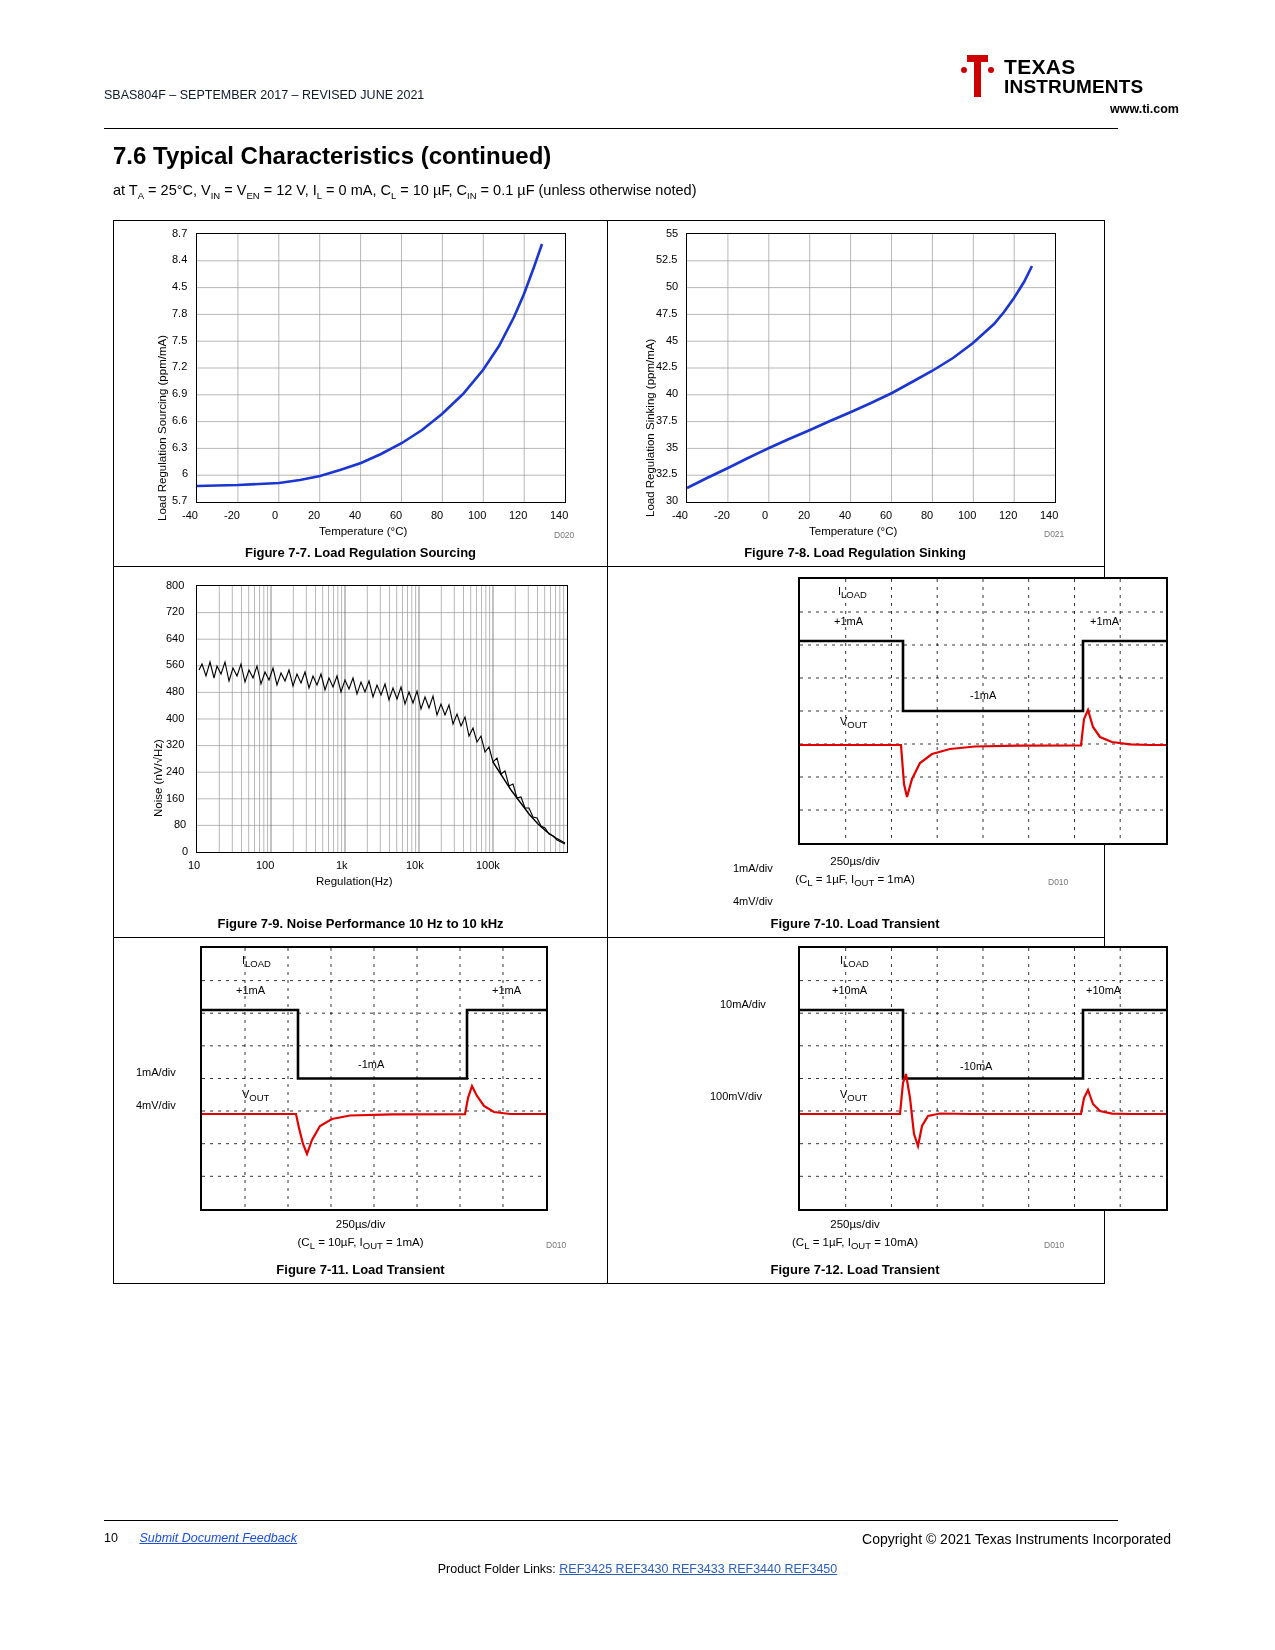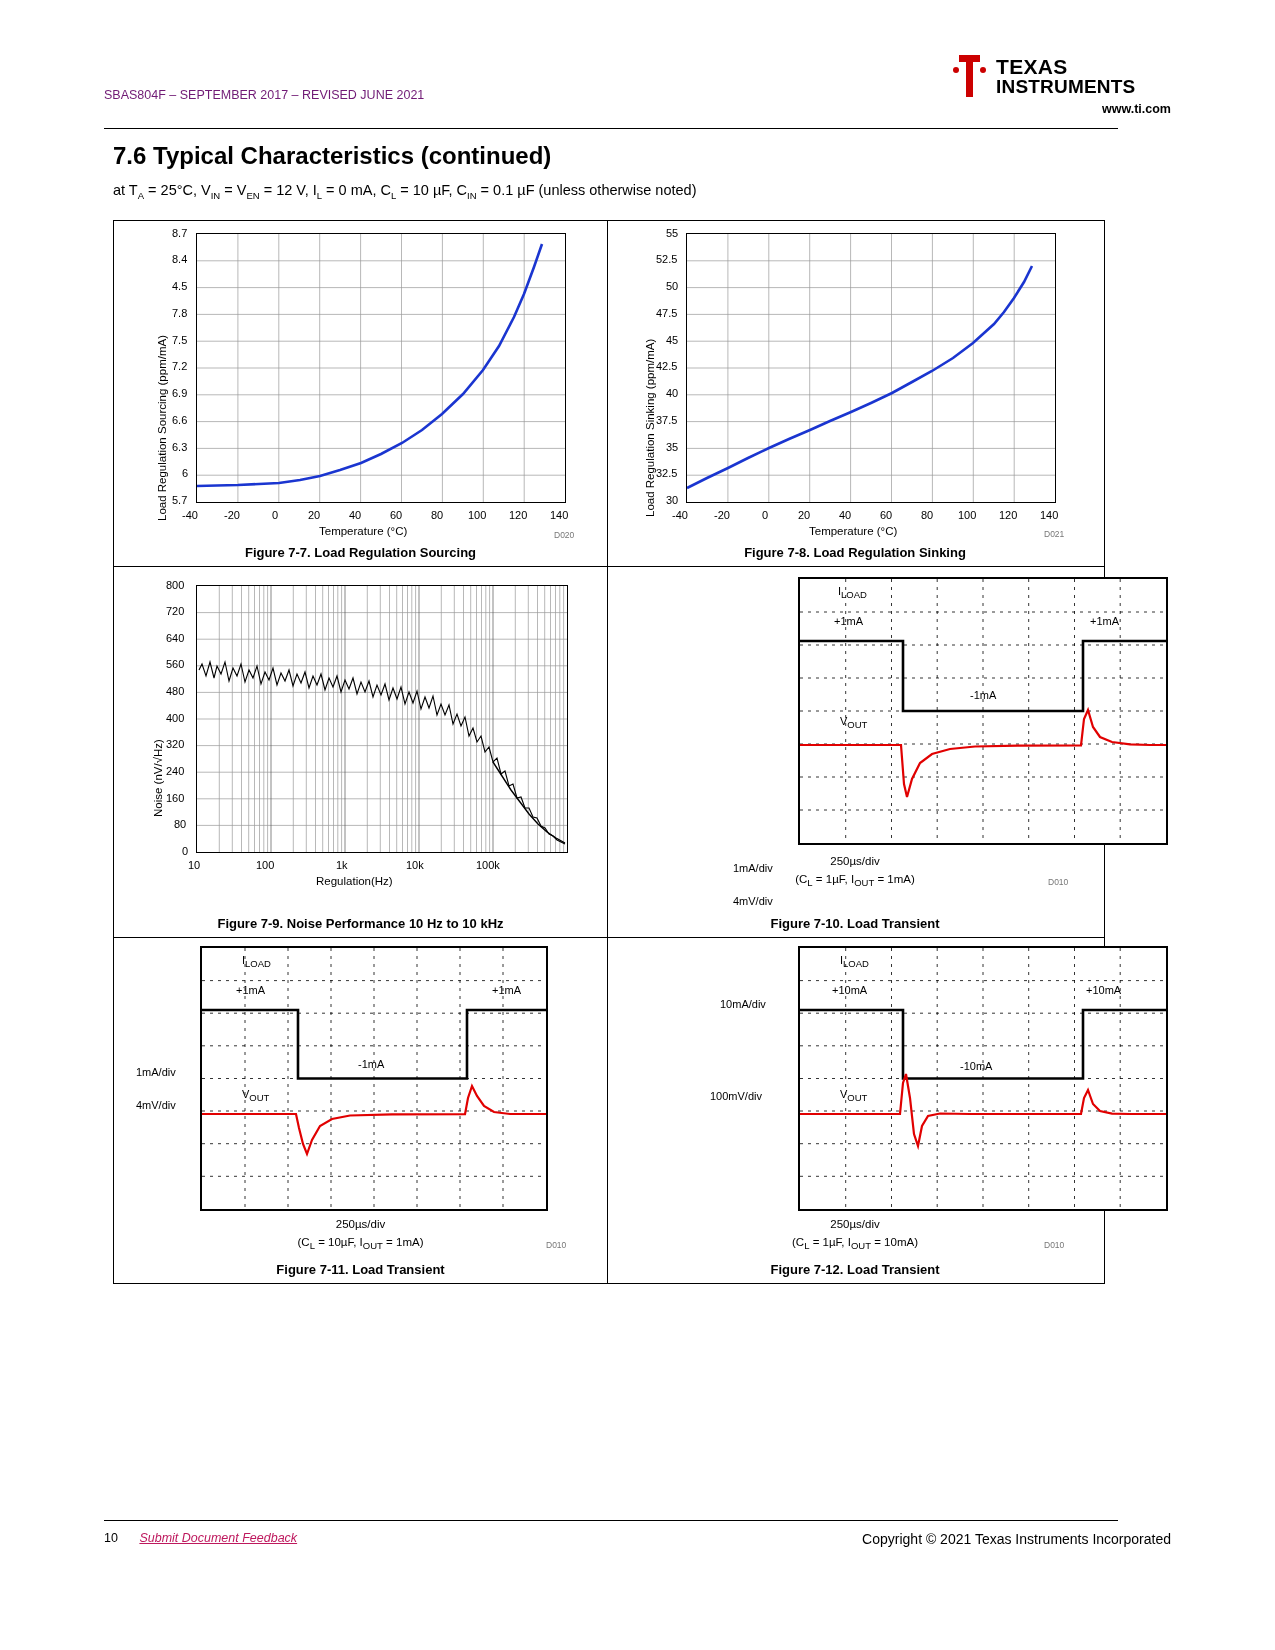--- a/index.html
+++ b/index.html
@@ -9,23 +9,23 @@
     font-family:"Liberation Sans", sans-serif;
     color:#000;
     position:relative;
     overflow:hidden;
   }
   .page{position:absolute;left:0;top:0;width:1275px;height:1650px;}
 
   
   .hdr{position:absolute;left:104px;top:84px;width:1070px;}
   .hdr-title{color:#1a4f9c;font-weight:bold;font-size:15.5px;letter-spacing:0.1px;}
-  .hdr-sub{font-size:12.5px;margin-top:4px;color:#701a75;}
+  .hdr-sub{font-size:12.5px;margin-top:4px;color:#0f172a;}
   .hdr-rule{position:absolute;left:104px;top:128px;width:1014px;height:1.4px;background:#000;}
-  .ti-logo{position:absolute;right:104px;top:55px;width:220px;text-align:left;}
+  .ti-logo{position:absolute;right:96px;top:55px;width:220px;text-align:left;}
   .ti-logo .ti-row{display:flex;align-items:center;}
   .ti-mark{width:38px;height:42px;position:relative;margin-right:7px;}
   .ti-mark .t1{position:absolute;left:8px;top:0;width:21px;height:7px;background:#cc0000;}
   .ti-mark .t2{position:absolute;left:15px;top:6px;width:7px;height:36px;background:#cc0000;}
   .ti-mark .d1{position:absolute;left:2px;top:12px;width:6px;height:6px;border-radius:50%;background:#cc0000;}
   .ti-mark .d2{position:absolute;left:29px;top:12px;width:6px;height:6px;border-radius:50%;background:#cc0000;}
   .ti-name{line-height:1.02;}
   .ti-name .l1{font-size:21px;font-weight:bold;letter-spacing:0.3px;}
   .ti-name .l2{font-size:19px;font-weight:bold;letter-spacing:0.2px;}
   .ti-url{font-size:12.5px;font-weight:bold;text-align:right;margin-top:5px;}
@@ -53,21 +53,21 @@
   .xlab{position:absolute;font-size:11.5px;white-space:nowrap;text-align:center;}
   .tick{position:absolute;font-size:11px;white-space:nowrap;}
   .plotbox{position:absolute;border:1px solid #000;box-sizing:border-box;background:#fff;}
   .scope{position:absolute;border:2px solid #000;box-sizing:border-box;background:#fff;}
   .ann{position:absolute;font-size:11px;white-space:nowrap;}
   .center-note{position:absolute;font-size:11.5px;text-align:center;white-space:nowrap;}
 
   
   .foot-rule{position:absolute;left:104px;top:1520px;width:1014px;height:1.2px;background:#000;}
   .foot-left{position:absolute;left:104px;top:1531px;font-size:12.5px;}
-  .foot-link{color:#be185d;font-style:italic;text-decoration:underline;margin-left:18px;}
+  .foot-link{color:#1d4ed8;font-style:italic;text-decoration:underline;margin-left:18px;}
   .foot-right{position:absolute;right:104px;top:1531px;font-size:14px;}
   .foot-links{position:absolute;left:0;right:0;top:1562px;text-align:center;font-size:12.5px;}
   .foot-links a{color:#2b5fb8;text-decoration:underline;}
   svg{display:block;}
 </style>
 </head>
 <body>
 
 <div class="page">
 
@@ -410,14 +410,18 @@
     </div>
 
   </div>
 
   <div class="foot-rule"></div>
   <div class="foot-left">
     <span>10</span>
     <span class="foot-link">Submit Document Feedback</span>
   </div>
   <div class="foot-right">Copyright © 2021 Texas Instruments Incorporated</div>
+  <div class="foot-links">
+    <span>Product Folder Links:</span>
+    <a href="#">REF3425 REF3430 REF3433 REF3440 REF3450</a>
+  </div>
 
 </div>
 
 </body></html>

